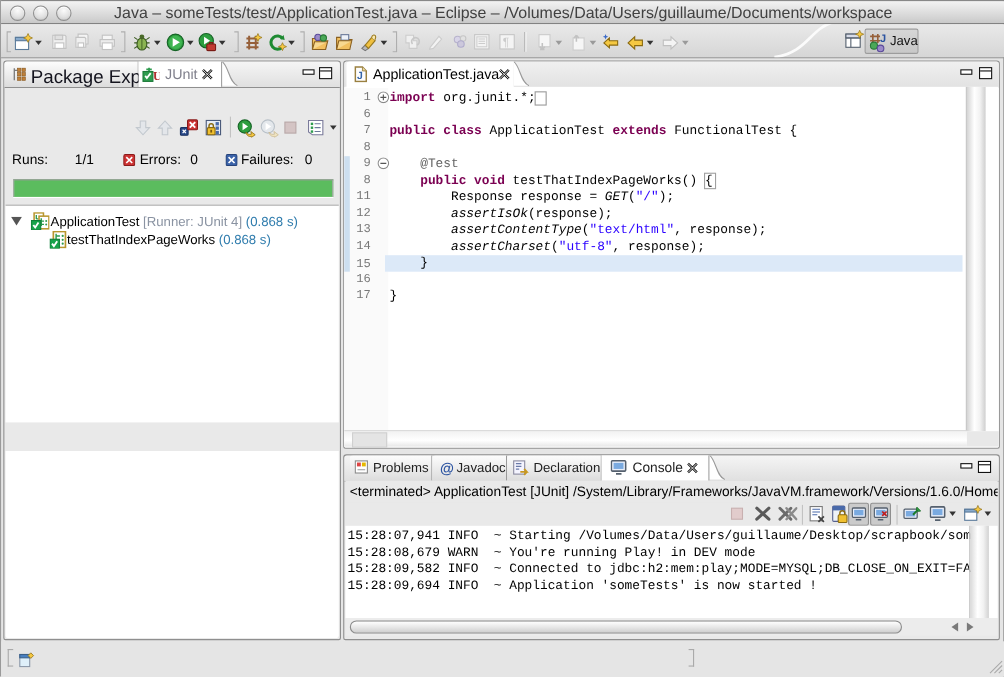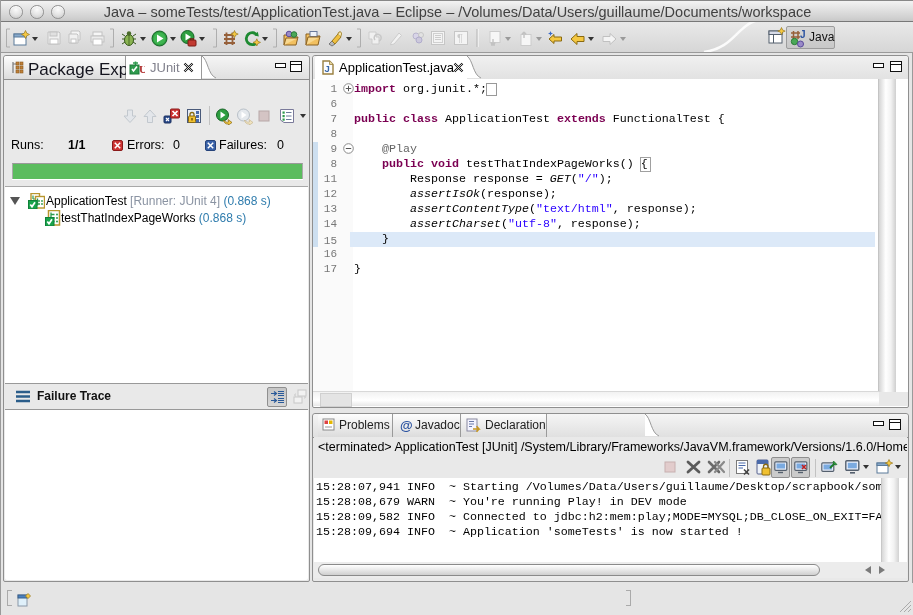--- a/index.html
+++ b/index.html
@@ -325,21 +325,21 @@
           <path d="M1.5 1.5 H14.5 V14.5 H5 L1.5 12 Z" fill="#fff" stroke="#7a7a9a"></path>
           <rect x="3.5" y="3.5" width="2.2" height="2.2" fill="#2e9b4e"></rect>
           <rect x="3.5" y="7" width="2.2" height="2.2" fill="#2e9b4e"></rect>
           <rect x="3.5" y="10.5" width="2.2" height="2.2" fill="#2e9b4e"></rect>
           <path d="M7 4.5 H12.5 M7 8 H12.5 M7 11.5 H12.5" stroke="#6a7a9a" stroke-width="1"></path>
         </svg>
     <div class="tarrow" style="left:295px;top:13px;"></div>
   </div>
   <div id="runsrow">
     <span style="position:absolute;left:6px;top:9px;">Runs:</span>
-        <span style="position:absolute;left:63px;top:9px;font-weight:bold;">1/1</span>
+        <span style="position:absolute;left:63px;top:9px;">1/1</span>
     <svg class="abs" style="left:107px;top:11px;" width="11" height="11">
           <rect x="0.5" y="0.5" width="10" height="10" rx="1.5" fill="#cc3333" stroke="#8a1a1a"></rect>
           <path d="M2.8 2.8 L8.2 8.2 M8.2 2.8 L2.8 8.2" stroke="#fff" stroke-width="1.5"></path>
         </svg>
     <span style="position:absolute;left:122px;top:9px;">Errors:</span>
         <span style="position:absolute;left:168px;top:9px;">0</span>
     <svg class="abs" style="left:200px;top:11px;" width="11" height="11">
           <rect x="0.5" y="0.5" width="10" height="10" rx="1.5" fill="#3a62a8" stroke="#26437a"></rect>
           <path d="M2.8 2.8 L8.2 8.2 M8.2 2.8 L2.8 8.2" stroke="#fff" stroke-width="1.5"></path>
         </svg>
@@ -369,39 +369,20 @@
             <rect x="3.5" y="0.5" width="11" height="14.5" fill="#fff" stroke="#b8962e" stroke-width="1.5"></rect>
             <path d="M6 2.5 V12 M6 4.5 H9.5 M6 8 H9.5 M6 11.5 H9.5" stroke="#2e9b4e" stroke-width="1.3" fill="none"></path>
             <circle cx="12" cy="4.5" r="1" fill="#2e9b4e"></circle>
             <circle cx="12" cy="8" r="1" fill="#2e9b4e"></circle>
             <circle cx="12" cy="11.5" r="1" fill="#2e9b4e"></circle>
             <rect x="0.5" y="7.5" width="8.5" height="8.5" fill="#18a34b" stroke="#0e8038"></rect>
             <path d="M2.3 11.5 L4 13.8 L7 9.3" stroke="#fff" stroke-width="1.7" fill="none"></path>
           </svg>
       <span class="abs" style="left:56px;top:1px;">testThatIndexPageWorks <span class="bluetime">(0.868 s)</span></span>
     </div>
-  </div>
-  <div id="failhdr">
-    <svg class="abs" style="left:11px;top:6px;" width="14" height="13">
-          <path d="M0 2 H14 M0 6.5 H14 M0 11 H14" stroke="#2b5d8a" stroke-width="2.4"></path>
-        </svg>
-    <span style="position:absolute;left:32px;top:5px;font-size:12px;font-weight:bold;color:#111;">Failure Trace</span>
-    <div class="abs" style="left:262px;top:3px;width:20px;height:20px;background:linear-gradient(#c6c6c6,#d6d6d6);border:1px solid #8f8f8f;border-radius:2px;box-sizing:border-box;">
-      <svg class="abs" style="left:2px;top:2px;" width="15" height="14">
-            <path d="M1 3.5 H6 M4 1.5 L6.5 3.5 L4 5.5" fill="none" stroke="#2a5a9a" stroke-width="1.2"></path>
-            <path d="M8 1.5 H14 M8 3.5 H14 M8 5.5 H14" stroke="#2a5a9a"></path>
-            <path d="M1 10.5 H6 M4 8.5 L6.5 10.5 L4 12.5" fill="none" stroke="#2a5a9a" stroke-width="1.2"></path>
-            <path d="M8 8.5 H14 M8 10.5 H14 M8 12.5 H14" stroke="#2a5a9a"></path>
-          </svg>
-    </div>
-    <svg class="abs" style="left:287px;top:5px;" width="16" height="16">
-          <rect x="6" y="1" width="8" height="6" fill="#f2f2f2" stroke="#c8c8c8"></rect>
-          <rect x="2" y="8" width="8" height="6" fill="#f2f2f2" stroke="#c8c8c8"></rect>
-          <path d="M4 5 C2 5 2 7 4 7 M12 9 C14 9 14 7.5 12.5 7.5" stroke="#c8c8c8" fill="none"></path>
-        </svg>
   </div>
   <div id="failbody"></div>
 </div>
 
 <div class="panel" id="editorpanel">
   <div id="edtabstrip">
     <div class="tab active" style="left:2px;width:152px;height:24px;z-index:2;border-radius:3px 0 0 0;border-right:none;">
       <svg class="abs" style="left:7px;top:4px;" width="12" height="15">
             <path d="M1 1 H7.5 L11 4.5 V14 H1 Z" fill="#fdfdfd" stroke="#9a8040" stroke-width="1.4"></path>
             <path d="M7.5 1 L7.5 4.5 L11 4.5" fill="#e8d8a0" stroke="#9a8040" stroke-width="0.8"></path>
@@ -434,21 +415,21 @@
       <div class="abs" style="left:173px;top:4px;width:9px;height:11px;border:1px solid #999;background:#fff;"></div>
       <div class="lnum" style="top:17.5px;">6</div>
       <div class="lnum" style="top:32.5px;">7</div>
       <div class="codeline" style="top:32.5px;"><span class="kw">public</span> <span class="kw">class</span> ApplicationTest <span class="kw">extends</span> FunctionalTest {</div>
       <div class="lnum" style="top:47.5px;">8</div>
       <div class="lnum" style="top:62.5px;">9</div>
       <svg class="abs" style="left:30px;top:64px;" width="11" height="11">
             <circle cx="5.5" cy="5.5" r="4.8" fill="#fff" stroke="#8a8a8a"></circle>
             <path d="M2.8 5.5 H8.2" stroke="#555" stroke-width="1"></path>
           </svg>
-      <div class="codeline" style="top:62.5px;">    <span class="ann">@Play</span></div>
+      <div class="codeline" style="top:62.5px;">    <span class="ann">@Test</span></div>
       <div class="lnum" style="top:77.5px;">8</div>
       <div class="codeline" style="top:77.5px;">    <span class="kw">public</span> <span class="kw">void</span> testThatIndexPageWorks() {</div>
       <div class="abs" style="left:326.5px;top:78px;width:9px;height:13px;border:1px solid #a0a0a0;"></div>
       <div class="lnum" style="top:92.5px;">11</div>
       <div class="codeline" style="top:92.5px;">        Response response = <span class="ital">GET</span>(<span class="str">"/"</span>);</div>
       <div class="lnum" style="top:107.5px;">12</div>
       <div class="codeline" style="top:107.5px;">        <span class="ital">assertIsOk</span>(response);</div>
       <div class="lnum" style="top:122.5px;">13</div>
       <div class="codeline" style="top:122.5px;">        <span class="ital">assertContentType</span>(<span class="str">"text/html"</span>, response);</div>
       <div class="lnum" style="top:137.5px;">14</div>
@@ -483,20 +464,32 @@
       <span class="lbl" style="left:22px;font-size:12px;">Javadoc</span>
         </div>
     <div class="tab inactive" style="left:148px;width:86px;">
       <svg class="abs" style="left:5px;top:4px;" width="15" height="15">
             <rect x="1" y="1" width="10" height="12" fill="#f4f4ff" stroke="#8a8aa0"></rect>
             <path d="M3 3.5 H8 M3 6 H8 M3 8.5 H6" stroke="#6a7aa8" stroke-width="1"></path>
             <path d="M7 11 L13 11 L10.5 8.2 M13 11 L10.5 13.8" fill="none" stroke="#c89820" stroke-width="1.6"></path>
           </svg>
       <span class="lbl" style="left:24px;font-size:12px;">Declaration</span>
         </div>
+    <div class="tab active" style="left:234px;width:98px;">
+      <svg class="abs" style="left:8px;top:4px;" width="15" height="14">
+            <rect x="0.8" y="0.8" width="13" height="9.5" rx="1" fill="#e8eefa" stroke="#55606e" stroke-width="1.4"></rect>
+            <rect x="2.8" y="2.8" width="9" height="5.5" fill="#7aaae0"></rect>
+            <path d="M5 12.8 H10" stroke="#55606e" stroke-width="1.6"></path>
+          </svg>
+      <span class="lbl" style="left:28px;font-size:12.5px;">Console</span>
+      <svg class="abs" style="left:77px;top:6px;" width="11" height="11">
+            <path d="M1.5 1.5 L9.5 9.5 M9.5 1.5 L1.5 9.5" stroke="#111" stroke-width="2.2"></path>
+            <path d="M1.5 1.5 L9.5 9.5 M9.5 1.5 L1.5 9.5" stroke="#fff" stroke-width="0.8"></path>
+          </svg>
+    </div>
     <div class="tabcurve" style="left:332px;"><svg width="14" height="23">
             <path d="M0 0 C6 4 6 19 14 22 L0 22 Z" fill="#fff"></path>
             <path d="M0 0 C6 4 6 19 14 22" stroke="#9a9a9a" fill="none"></path>
           </svg></div>
     <div class="minbtn" style="right:24px;top:7px;"></div>
     <div class="maxbtn" style="right:7px;top:5px;"></div>
   </div>
   <div id="constatus">
         <span style="position:absolute;left:4px;top:3px;white-space:nowrap;">&lt;terminated&gt; ApplicationTest [JUnit] /System/Library/Frameworks/JavaVM.framework/Versions/1.6.0/Home/</span>
       </div>

